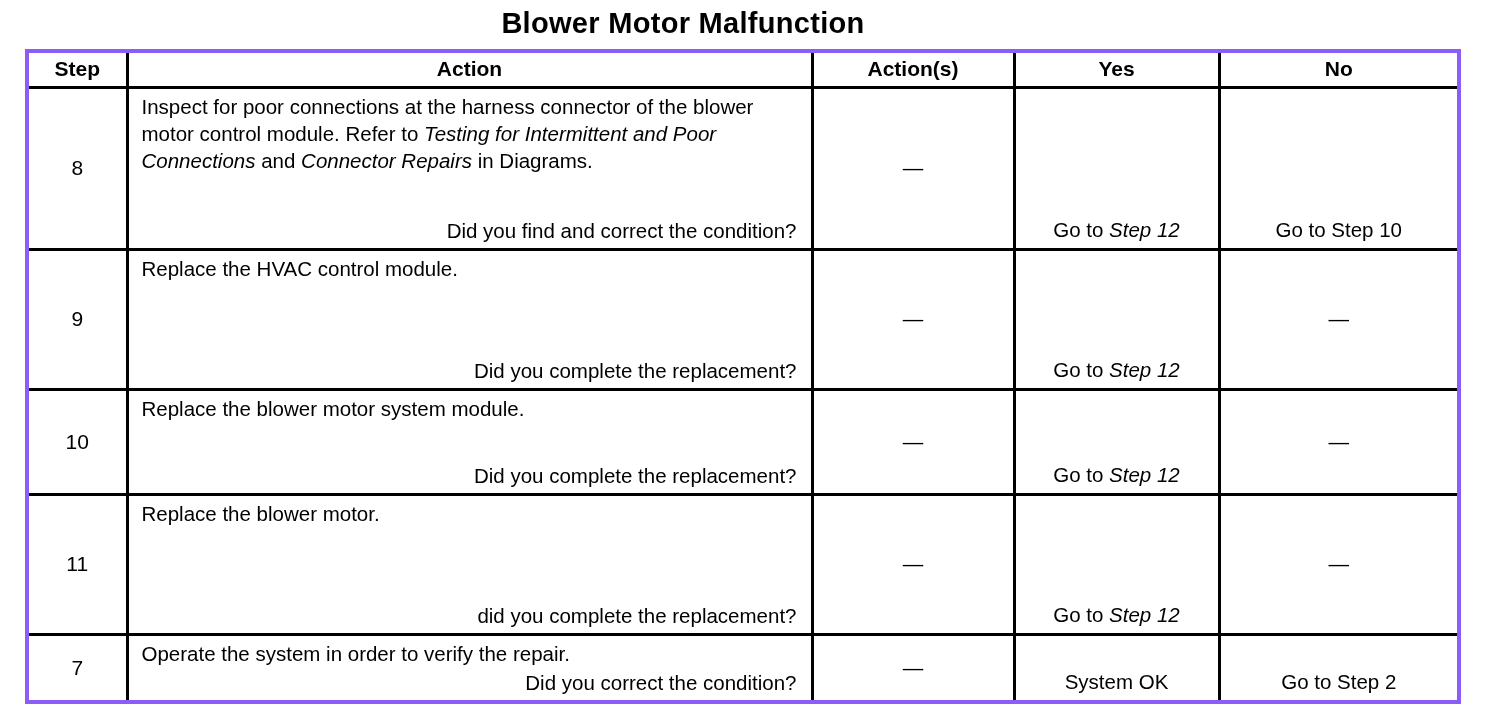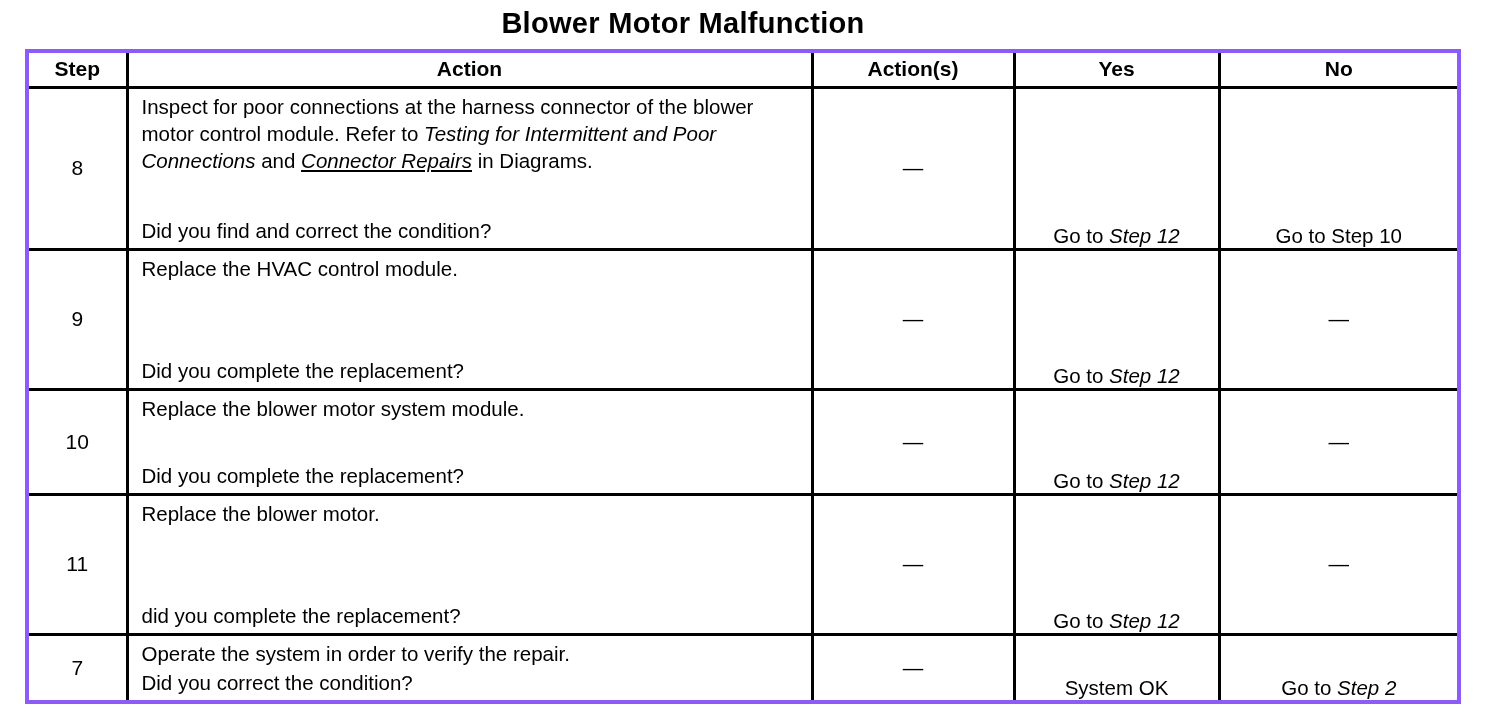--- a/index.html
+++ b/index.html
@@ -58,37 +58,38 @@
   td.action-cell {
     position: relative;
     vertical-align: top;
     font-size: 20.5px;
     line-height: 27px;
     padding: 4px 14px 32px 13px;
   }
   .question {
     position: absolute;
     left: 13px;
-    right: 0;
+    right: 14px;
     bottom: 5px;
     line-height: 25px;
+    text-align: right;
   }
   td.mid-cell {
     text-align: center;
     vertical-align: middle;
     font-size: 20.5px;
   }
   td.bottom-cell {
     position: relative;
     font-size: 20.5px;
   }
   .bottom-label {
     position: absolute;
     left: 0; right: 0;
-    bottom: 0;
+    bottom: 6px;
     text-align: center;
     line-height: 25px;
     margin-top: 48px;
   }
   .dash { letter-spacing: 0; }
 </style>
 </head>
 <body>
 
 <div class="page-title">Blower Motor Malfunction</div>
@@ -108,21 +109,21 @@
       <th>Action(s)</th>
       <th>Yes</th>
       <th>No</th>
     </tr>
   </thead>
   <tbody>
 
     <tr class="r8">
       <td class="step-cell">8</td>
       <td class="action-cell">
-        <span><span>Inspect for poor connections at the harness connector of the blower motor control module. Refer to </span><span style="font-style: italic;">Testing for Intermittent and Poor Connections</span><span> and </span><span style="font-style: italic; text-decoration: underline;">Connector Repairs</span><span> in Diagrams.</span></span>
+        <span><span>Inspect for poor connections at the harness connector of the blower motor control module. Refer to </span><span style="font-style: italic;">Testing for Intermittent and Poor Connections</span><span> and </span><span style="font-style: italic;">Connector Repairs</span><span> in Diagrams.</span></span>
         <span class="question">Did you find and correct the condition?</span>
       </td>
       <td class="mid-cell"><span class="dash">—</span></td>
       <td class="bottom-cell">
           <span class="bottom-label"><span>Go to </span><span style="font-style: italic;">Step 12</span></span>
         </td>
       <td class="bottom-cell">
           <span class="bottom-label"><span>Go to </span><span style="">Step 10</span></span>
         </td>
     </tr>
@@ -170,18 +171,18 @@
       <td class="step-cell">7</td>
       <td class="action-cell">
         <span><span>Operate the system in order to verify the repair.</span></span>
         <span class="question">Did you correct the condition?</span>
       </td>
       <td class="mid-cell"><span class="dash">—</span></td>
       <td class="bottom-cell">
           <span class="bottom-label"><span>System OK</span></span>
         </td>
       <td class="bottom-cell">
-          <span class="bottom-label"><span>Go to </span><span style="font-style: italic;">Step 2</span></span>
+          <span class="bottom-label"><span>Go to </span><span style="">Step 2</span></span>
         </td>
     </tr>
 
   </tbody>
 </table>
 
 </body></html>

